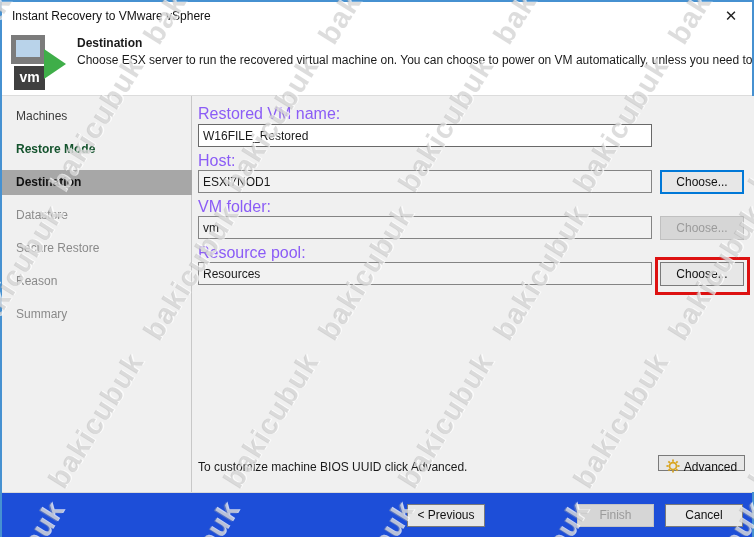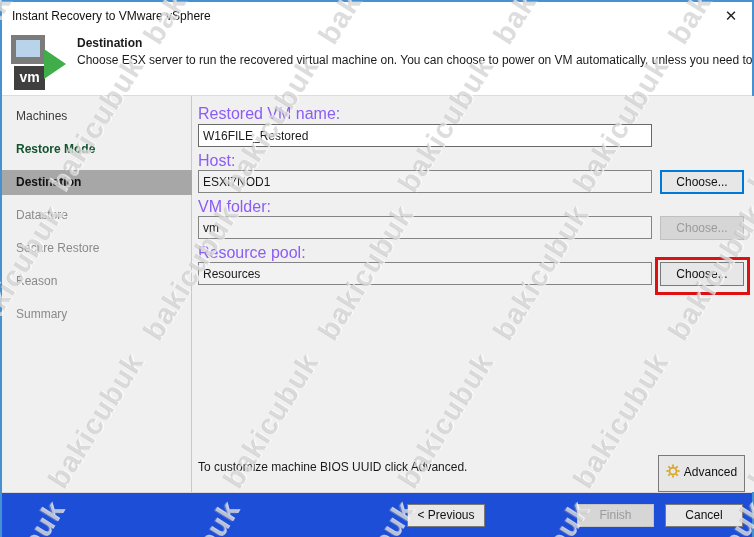--- a/index.html
+++ b/index.html
@@ -85,21 +85,21 @@
     text-align: center; line-height: 21px; cursor: default;
   }
   .choose-btn.focused { border: 2px solid #0078d7; line-height: 19px; }
   .choose-btn.disabled { background: #d6d6d6; border: 1px solid #c0c0c0; color: #9b9b9b; }
   #red-annotation {
     position: absolute; left: 462px; top: 161px; width: 95px; height: 38px;
     border: 3px solid #dd1111; pointer-events: none;
   }
   #hint-text { position: absolute; left: 5px; top: 364px; font-size: 12px; white-space: nowrap; }
   #advanced-btn {
-    position: absolute; left: 465px; top: 359px; width: 87px; height: 37px;
+    position: absolute; left: 465px; top: 359px; width: 87px; height: 16px;
     background: #e7e7e7; border: 1px solid #7a7a7a;
     font-size: 12px; color: #111; text-align: center; line-height: 23px; cursor: default;
   }
   #advanced-btn .gear { vertical-align: -2px; margin-right: 4px; }
   
   #footer { position: absolute; left: 0; top: 490px; width: 100%; height: 57px; background: #1d4ed8; border-top: 1px solid #d9d9d9; }
   .nav-btn {
     position: absolute; top: 11px; height: 23px;
     background: #e7e7e7; border: 1px solid #7a7a7a;
     font-family: "Liberation Sans", sans-serif; font-size: 12px; color: #111;

